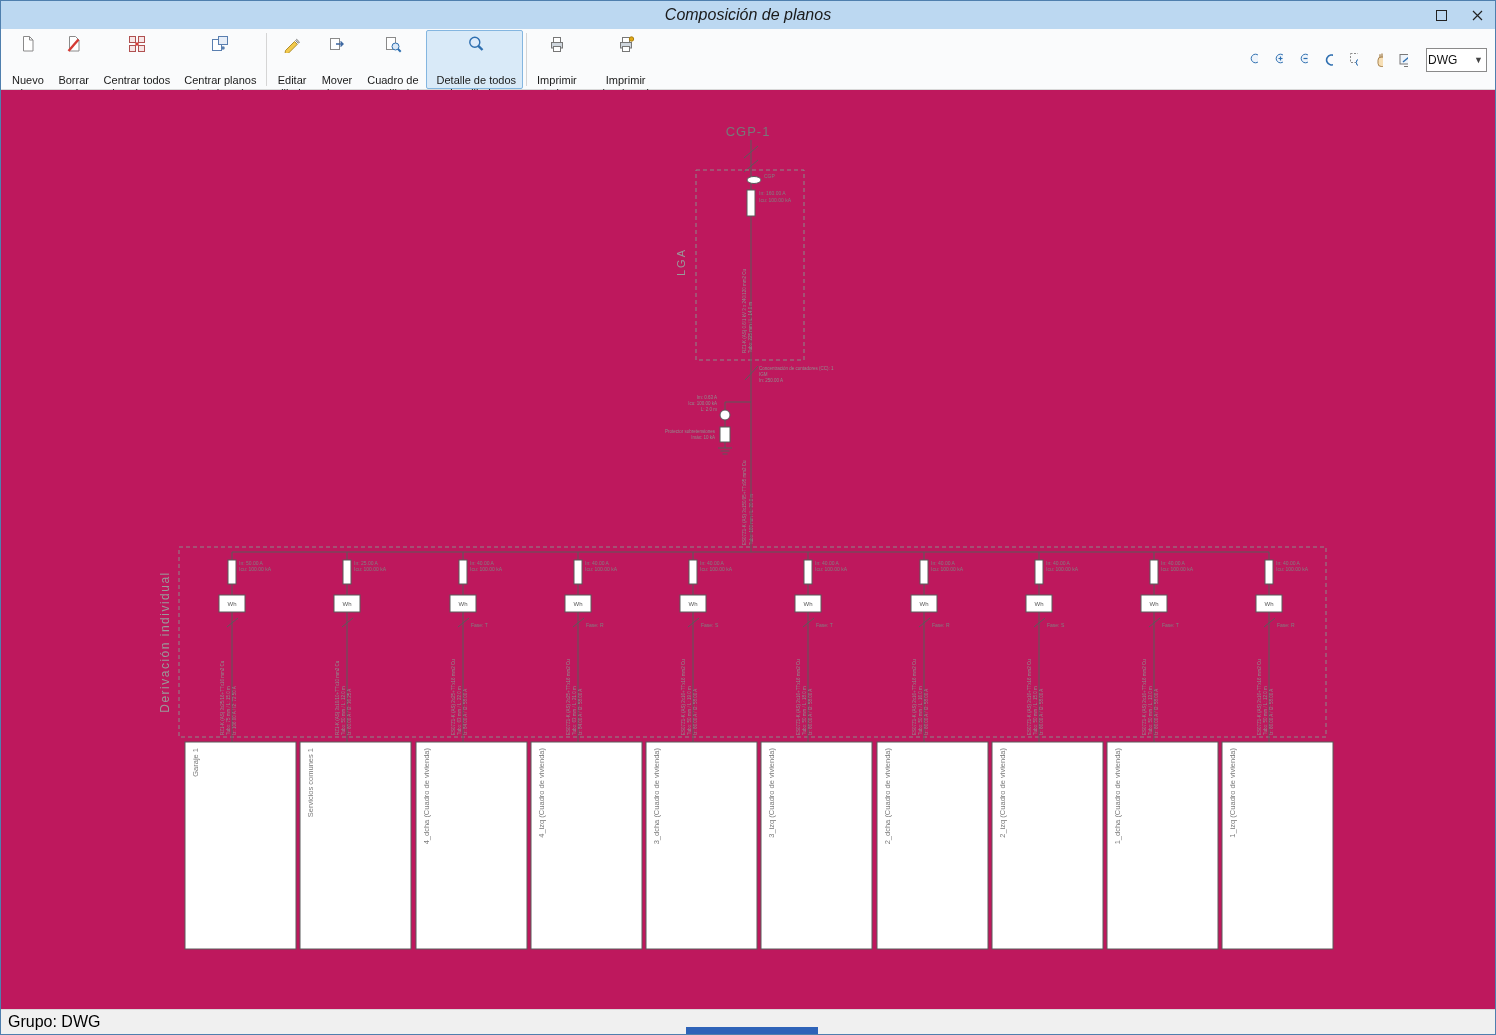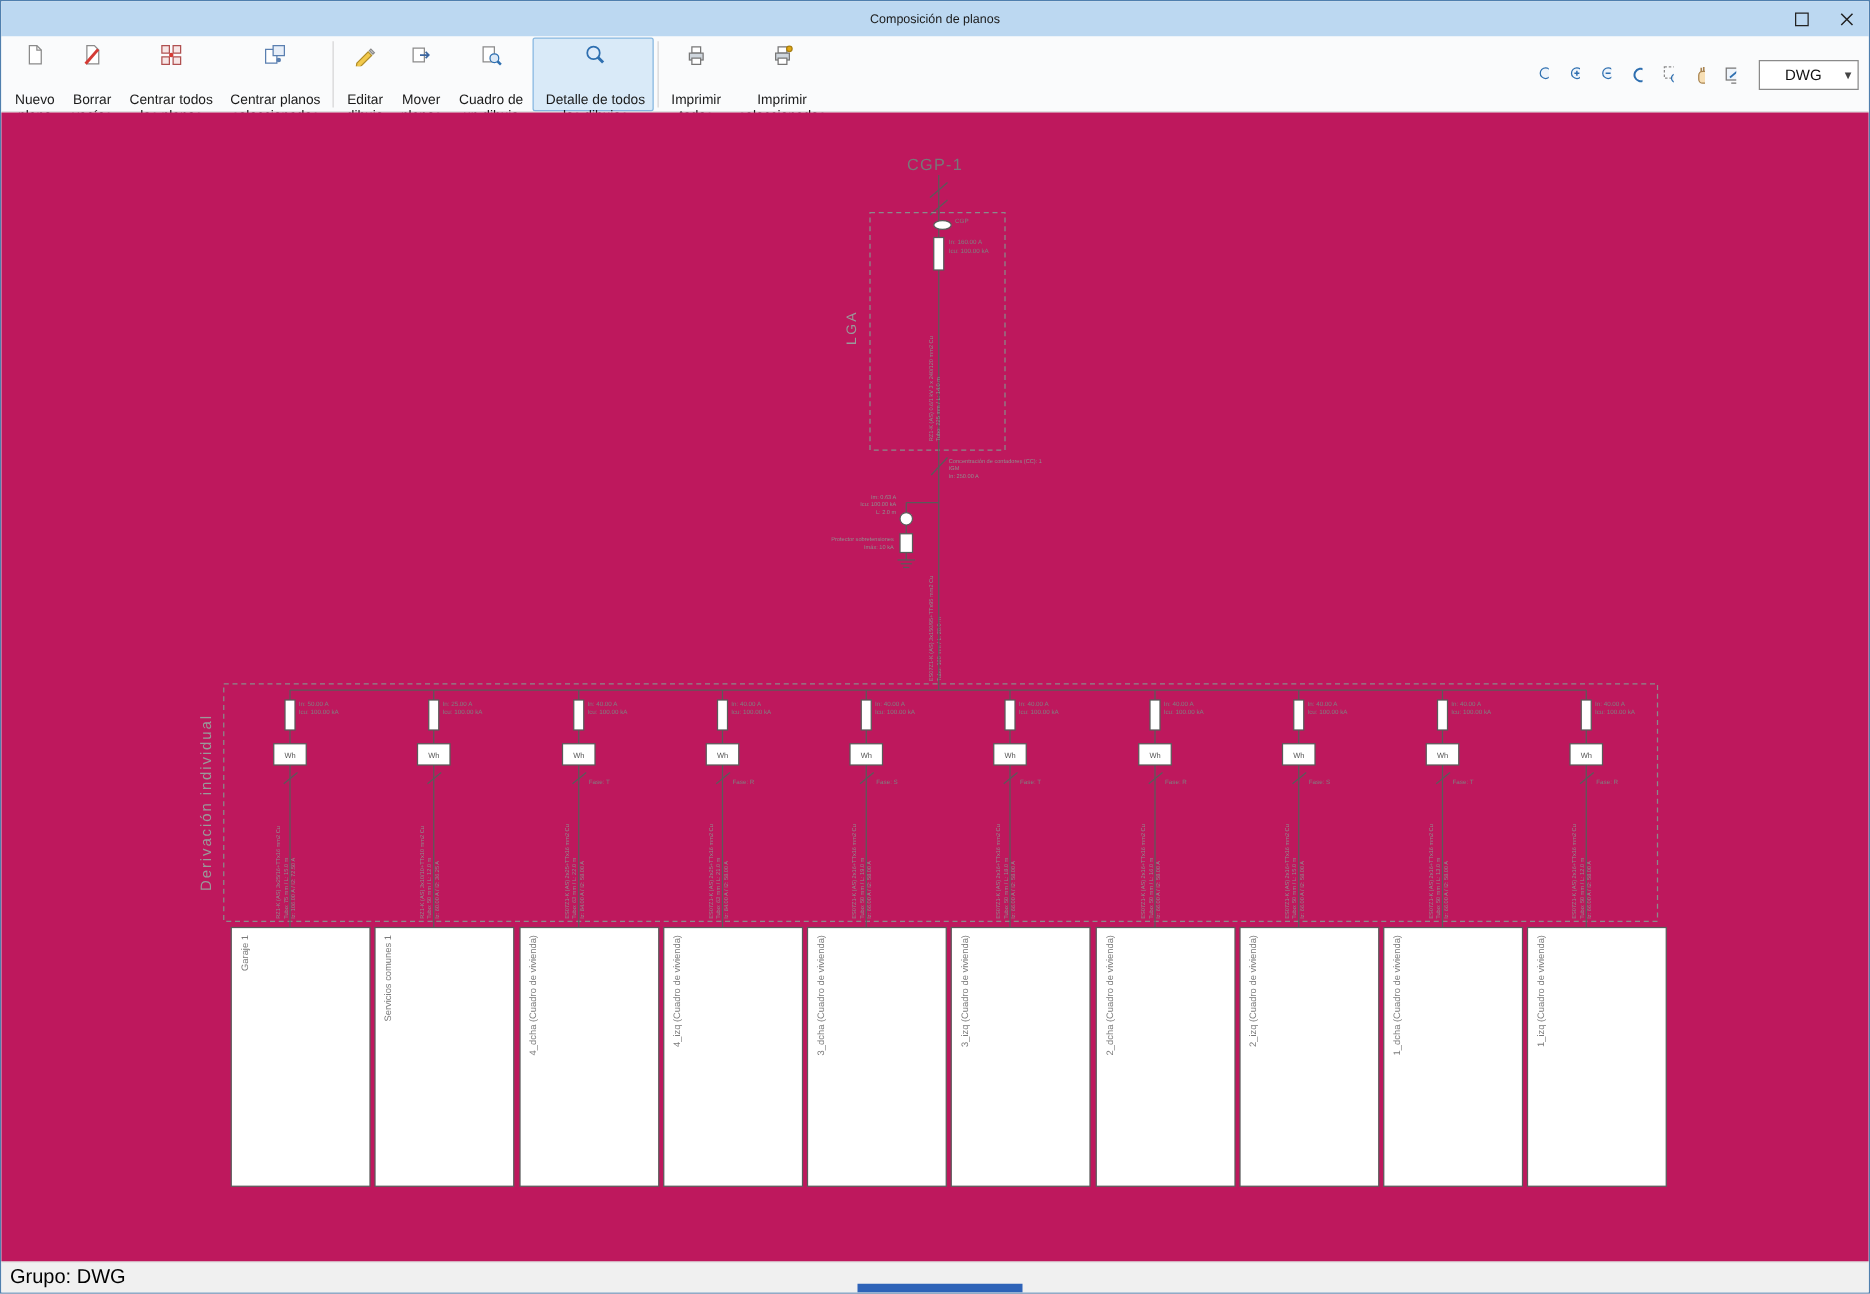--- a/index.html
+++ b/index.html
@@ -1,36 +1,36 @@
 <!DOCTYPE html>
 <html><head>
 <meta charset="utf-8">
 <style>
   html,body{margin:0;padding:0;background:#c9c9c9;font-family:"Liberation Sans",sans-serif;}
   .window{width:1496px;height:1035px;box-sizing:border-box;border:1px solid #4f7fae;background:#fff;
           display:flex;flex-direction:column;position:relative;overflow:hidden;}
   
   .titlebar{height:28px;flex:0 0 auto;background:#bcd8f1;display:flex;align-items:center;position:relative;}
-  .titlebar-title{position:absolute;left:0;right:0;text-align:center;font-size:10px;color:#1a1a1a;}
+  .titlebar-title{position:absolute;left:0;right:0;text-align:center;font-size:16px;color:#1a1a1a;font-style:italic;}
   .win-controls{margin-left:auto;display:flex;z-index:2;}
   .win-btn{width:36px;height:28px;display:flex;align-items:center;justify-content:center;cursor:default;}
   .restore-glyph{width:9px;height:9px;border:1px solid #222;display:inline-block;}
   
   .toolbar{height:59px;flex:0 0 auto;background:#fafbfc;border-bottom:1px solid #d8d8d8;
            display:flex;align-items:stretch;padding:1px 4px 0 4px;}
   .tb-btn{display:flex;flex-direction:column;align-items:center;justify-content:flex-start;
           padding:4px 6px 2px 6px;font-size:11px;line-height:1.18;color:#1a1a1a;background:transparent;
           border:1px solid transparent;white-space:pre-line;text-align:center;font-family:inherit;gap:20px;}
   .tb-btn.selected{background:#d9eaf8;border-color:#84b6e0;border-radius:2px;padding-left:10px;}
   .tb-icon{height:20px;margin-bottom:1px;display:flex;align-items:center;}
   .tb-sep{width:1px;background:#d5d5d5;margin:3px 3px;}
   .tb-right{margin-left:auto;display:flex;align-items:center;gap:1px;padding-right:4px;}
   .mini-btn{width:24px;height:24px;display:flex;align-items:center;justify-content:center;background:transparent;border:1px solid transparent;}
   .combo{width:58px;height:22px;border:1px solid #8a8a8a;background:#fff;display:flex;align-items:center;
-         font-size:12px;padding-left:20px;margin-left:10px;color:#111;}
+         font-size:12px;padding-left:1px;margin-left:10px;color:#111;}
   .combo-arrow{margin-left:auto;width:15px;text-align:center;color:#444;font-size:9px;}
   
   .canvas{flex:1 1 auto;position:relative;background:#be185d;overflow:hidden;}
   .canvas svg{position:absolute;left:0;top:0;}
   .ln{stroke:#5a5a5a;stroke-width:1;fill:none;}
   .sym{stroke:#5a5a5a;stroke-width:1;fill:#fff;}
   .dash{stroke:#8a8a8a;stroke-width:1;fill:none;stroke-dasharray:4 3;}
   .box{stroke:#5a5a5a;stroke-width:1;fill:#fff;}
   text{fill:#7d7d7d;}
   .t45{font-size:4.5px;fill:#8f8f8f;}

